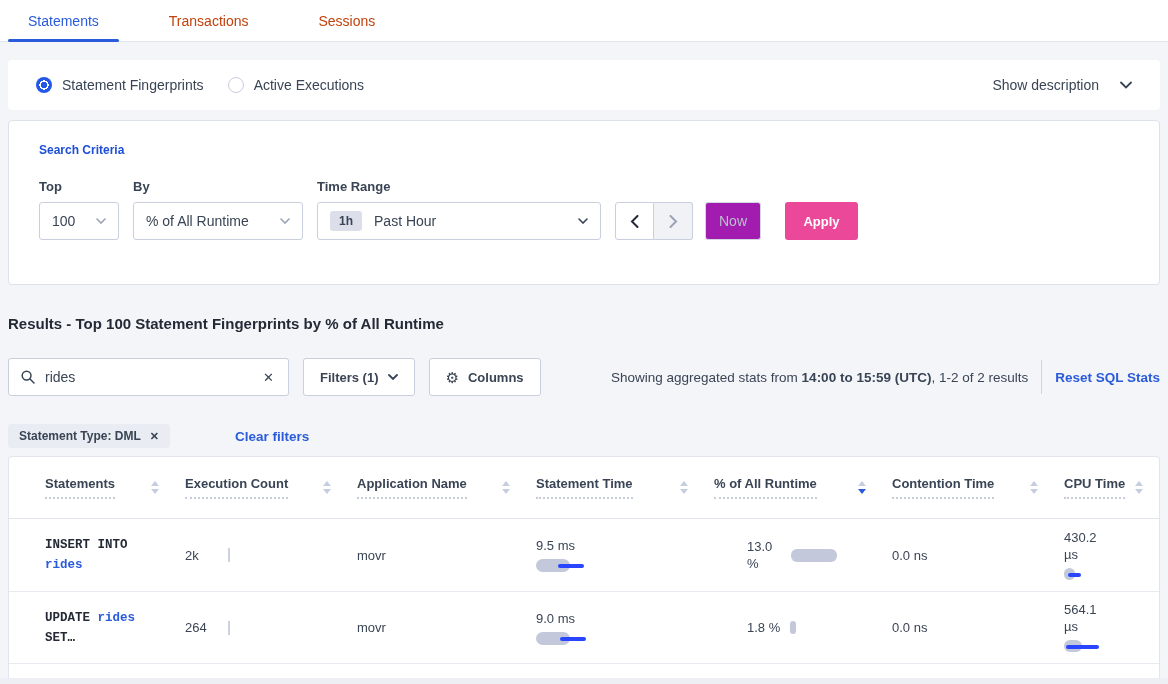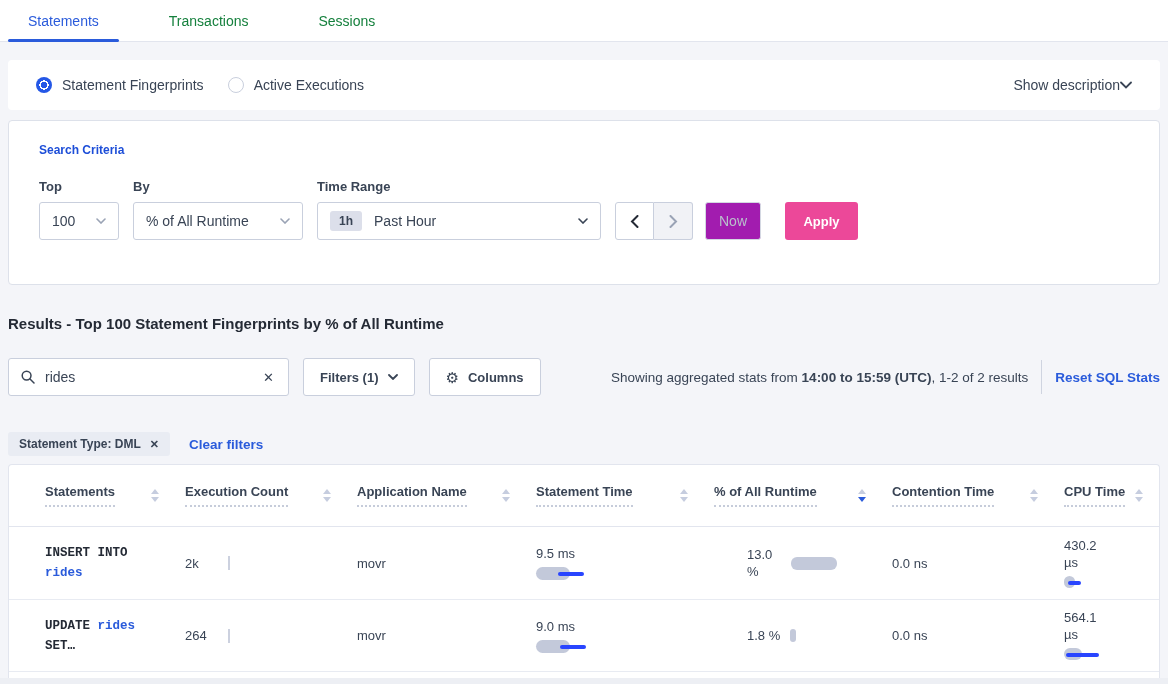--- a/index.html
+++ b/index.html
@@ -1,33 +1,33 @@
 <!DOCTYPE html>
 <html><head>
 <meta charset="utf-8">
 <style>
   * { margin:0; padding:0; box-sizing:border-box; }
   html,body { width:1168px; height:684px; }
   body { font-family:"Liberation Sans", sans-serif; background:#f4f5f9; color:#394455; position:relative; overflow:hidden; }
 
   
   .tabs-bar { height:42px; background:#fff; border-bottom:1px solid #e2e5ee; display:flex; align-items:stretch; padding-left:8px; }
-  .tab { padding:0 20px; margin-right:30px; display:flex; align-items:center; font-size:14px; color:#15803d; position:relative; cursor:pointer; }
+  .tab { padding:0 20px; margin-right:30px; display:flex; align-items:center; font-size:14px; color:#c2410c; position:relative; cursor:pointer; }
   .tab.active { color:#2a5bdb; }
   .tab.active::after { content:""; position:absolute; left:0; right:0; bottom:-1px; height:3px; background:#2a5bdb; border-radius:2px; }
 
   
   .card { background:#fff; border-radius:4px; margin:0 8px; }
 
   .radio-card { margin-top:18px; height:50px; display:flex; align-items:center; padding:0 28px; }
   .radio-opt { display:flex; align-items:center; margin-right:24px; font-size:14px; cursor:pointer; }
   .radio-circle { width:16px; height:16px; border-radius:50%; margin-right:10px; flex:none; }
   .radio-circle.sel { background:radial-gradient(circle,#2457e6 0 3.2px,#fff 3.2px 4.6px,#2457e6 4.6px 8px); }
   .radio-circle.unsel { border:1px solid #c9cfdd; background:#fff; }
-  .show-desc { margin-left:auto; display:flex; align-items:center; gap:0; font-size:14px; cursor:pointer; }
+  .show-desc { margin-left:auto; display:flex; align-items:center; gap:21px; font-size:14px; cursor:pointer; }
 
   .criteria-card { margin-top:10px; border:1px solid #dde1ea; padding:22px 30px; height:165px; }
   .criteria-title { font-size:12px; font-weight:bold; color:#1d4ed8; }
   .criteria-form { display:flex; align-items:flex-end; margin-top:22px; }
   .field { margin-right:14px; }
   .field-label { display:block; font-size:13px; font-weight:bold; color:#394455; margin-bottom:8px; }
   .selectbox { height:38px; border:1px solid #c9cfdd; border-radius:3px; background:#fff; display:flex; align-items:center; padding:0 12px; font-size:14px; color:#394455; cursor:pointer; }
   .w-top { width:80px; } .w-by { width:170px; } .w-time { width:284px; }
   .chev { margin-left:auto; flex:none; }
   .badge-1h { background:#dcdfea; border-radius:3px; font-size:12px; font-weight:bold; color:#394455; padding:3px 9px; margin-right:12px; }
@@ -45,21 +45,21 @@
   .search-box { width:281px; height:38px; background:#fff; border:1px solid #c9cfdd; border-radius:3px; display:flex; align-items:center; padding:0 12px; }
   .search-box input { border:none; outline:none; flex:1; font-size:14px; color:#394455; font-family:inherit; margin-left:10px; background:transparent; }
   .clear-x { color:#394455; font-size:13px; cursor:pointer; padding:0 2px; }
   .btn-white { height:38px; border:1px solid #c9cfdd; border-radius:3px; background:#fff; font-size:13px; font-weight:bold; color:#394455; display:flex; align-items:center; padding:12px 16px; margin-left:14px; gap:9px; cursor:pointer; font-family:inherit; }
   .gear { font-size:15px; font-weight:normal; line-height:1; }
   .stats-note { margin-left:auto; font-size:13.5px; color:#394455; white-space:nowrap; }
   .stats-note b { font-weight:bold; }
   .v-div { width:1px; height:34px; background:#cfd4e0; margin:0 13px; flex:none; }
   .reset-link { color:#2a5bdb; font-size:13.5px; font-weight:bold; white-space:nowrap; cursor:pointer; }
 
-  .pill-row { margin:36px 8px 0; display:flex; align-items:center; }
+  .pill-row { margin:28px 8px 0; display:flex; align-items:center;gap:46px; }
   .pill { background:#e9ecf3; border-radius:3px; padding:5px 11px; font-size:12px; font-weight:bold; color:#394455; display:flex; align-items:center; gap:9px; }
   .pill .x { cursor:pointer; font-size:11px; }
   .clear-link { margin-left:19px; color:#2a5bdb; font-size:13.5px; font-weight:bold; cursor:pointer; }
 
   
   .table-card { margin:8px 8px 0; border:1px solid #e2e5ee; border-bottom:none; border-radius:4px 4px 0 0; background:#fff; height:229px; overflow:hidden; }
   .t-grid { display:grid; grid-template-columns:140px 172px 179px 178px 178px 172px 1fr; padding:0 10px 0 36px; align-items:center; }
   .t-head { height:62px; border-bottom:1px solid #e2e5ee; }
   .th { display:flex; align-items:center; justify-content:space-between; padding-right:26px; font-size:13px; font-weight:bold; color:#394455; cursor:pointer; }
   .th:last-child { padding-right:6px; }

